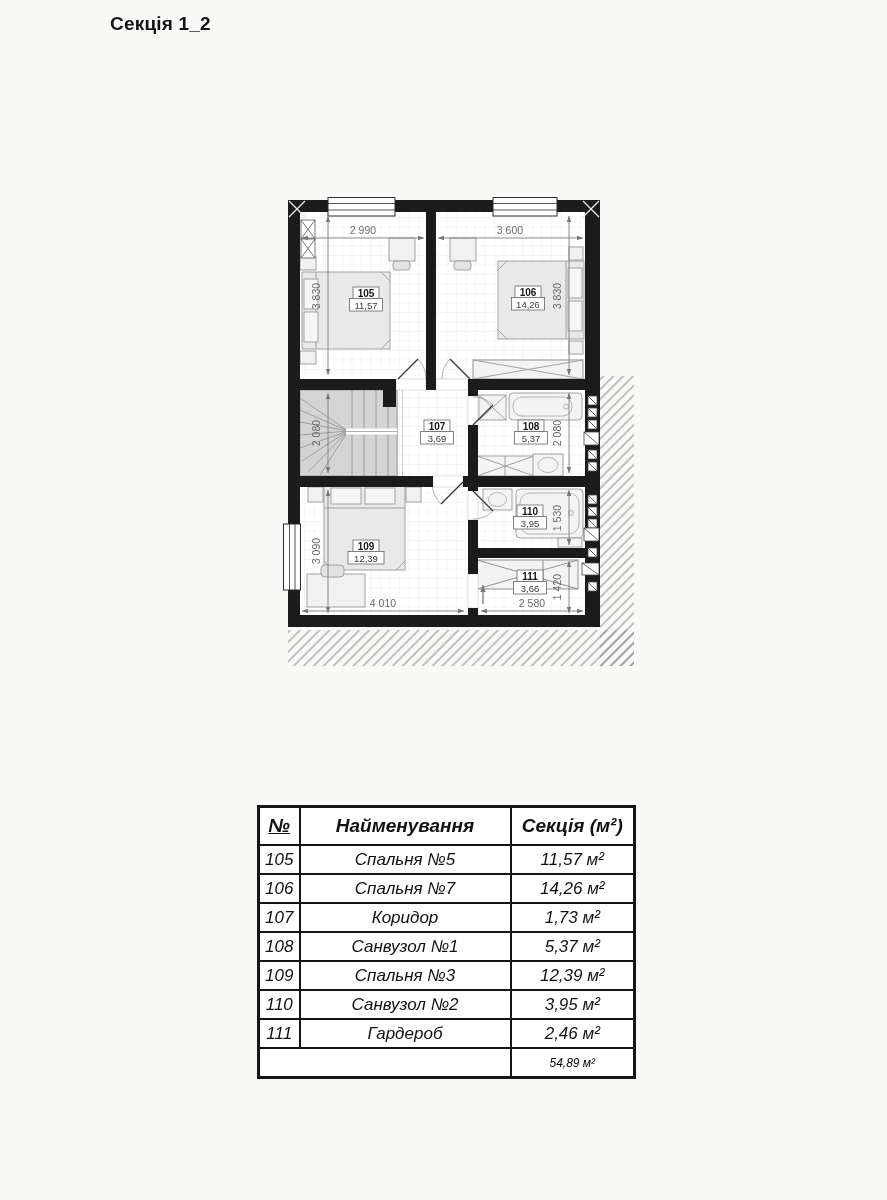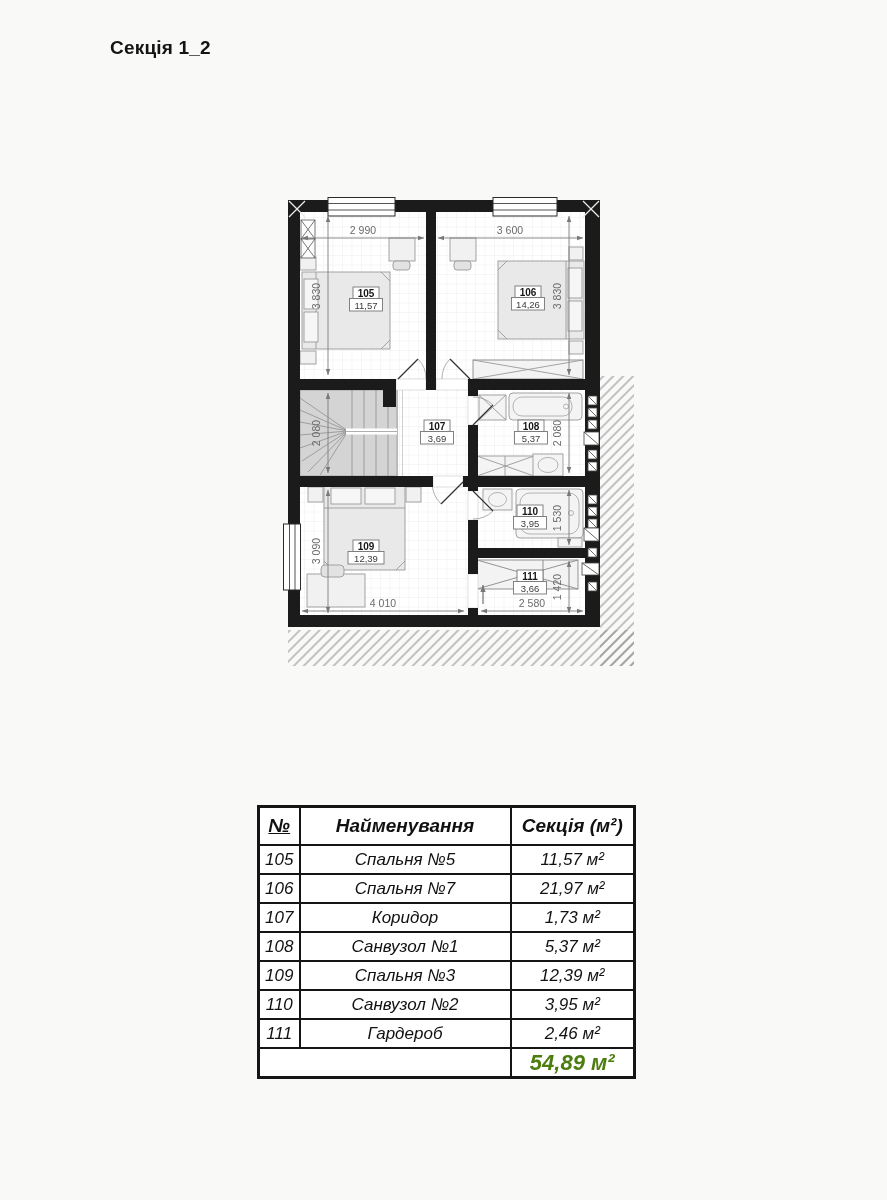--- a/index.html
+++ b/index.html
@@ -3,40 +3,40 @@
 <meta charset="utf-8">
 <style>
   html,body{margin:0;padding:0;}
   body{
     width:887px;height:1200px;position:relative;overflow:hidden;
     background:#f9f9f8;
     font-family:"Liberation Sans",sans-serif;
   }
   .page-title{
     position:absolute;left:110px;top:13px;
-    font-size:19px;font-weight:bold;color:#141414;letter-spacing:.2px;margin-top:24px;
+    font-size:19px;font-weight:bold;color:#141414;letter-spacing:.2px;
   }
   .plan-wrap{position:absolute;left:280px;top:194px;width:360px;height:482px;}
   svg text{font-family:"Liberation Sans",sans-serif;}
   .dim{font-size:10.5px;fill:#6b6b6b;}
   .rno{font-size:10px;font-weight:bold;fill:#161616;}
   .rar{font-size:9.5px;fill:#3a3a3a;}
   .area-table{
     position:absolute;left:257px;top:805px;
     border-collapse:collapse;table-layout:fixed;background:#fff;
     font-style:italic;color:#111;
     border:3px solid #151515;
   }
   .area-table th,.area-table td{
     border:2px solid #151515;text-align:center;vertical-align:middle;padding:0;
   }
   .area-table th{height:36px;font-size:19px;font-weight:bold;}
   .area-table th.h-num{text-decoration:underline;}
   .area-table td{height:27px;font-size:17px;}
-  .area-table td.total{color:#4d7c0f;font-weight:bold;font-size:22px;}
+  .area-table td.total{color:#000000;font-weight:normal;font-size:12px;}
 </style>
 </head>
 <body>
 
 <div class="page-title">Секція 1_2</div>
 
 <div class="plan-wrap">
 <svg width="360" height="482" viewBox="280 186 360 482" xmlns="http://www.w3.org/2000/svg">
   <defs>
     <marker id="arr" viewBox="0 0 10 10" refX="9" refY="5" markerWidth="8" markerHeight="8" orient="auto-start-reverse">
@@ -375,21 +375,21 @@
   </thead>
   <tbody>
     <tr>
       <td>105</td>
       <td>Спальня №5</td>
       <td>11,57 м²</td>
     </tr>
     <tr>
       <td>106</td>
       <td>Спальня №7</td>
-      <td>21,97 м²</td>
+      <td>14,26 м²</td>
     </tr>
     <tr>
       <td>107</td>
       <td>Коридор</td>
       <td>1,73 м²</td>
     </tr>
     <tr>
       <td>108</td>
       <td>Санвузол №1</td>
       <td>5,37 м²</td>

